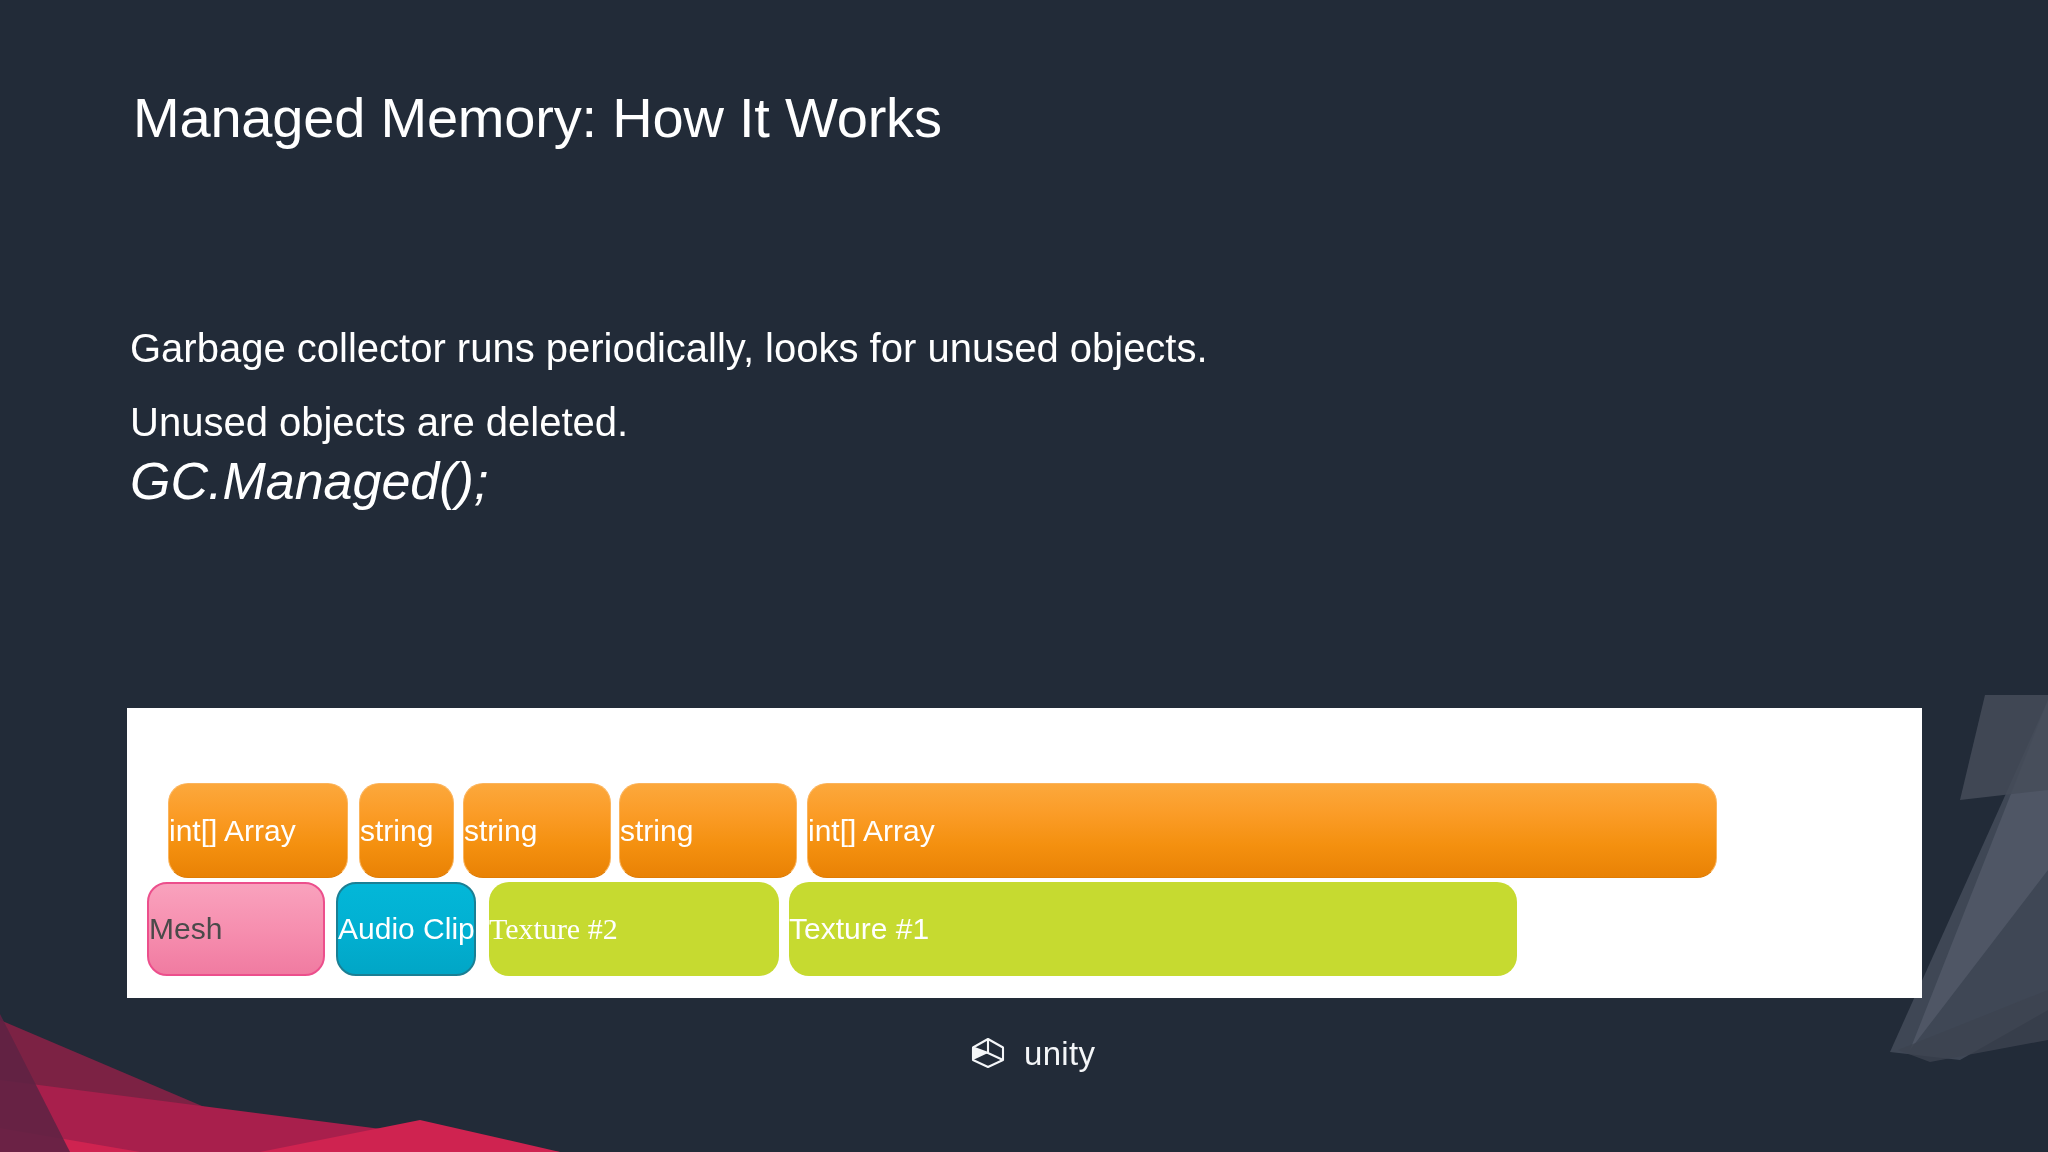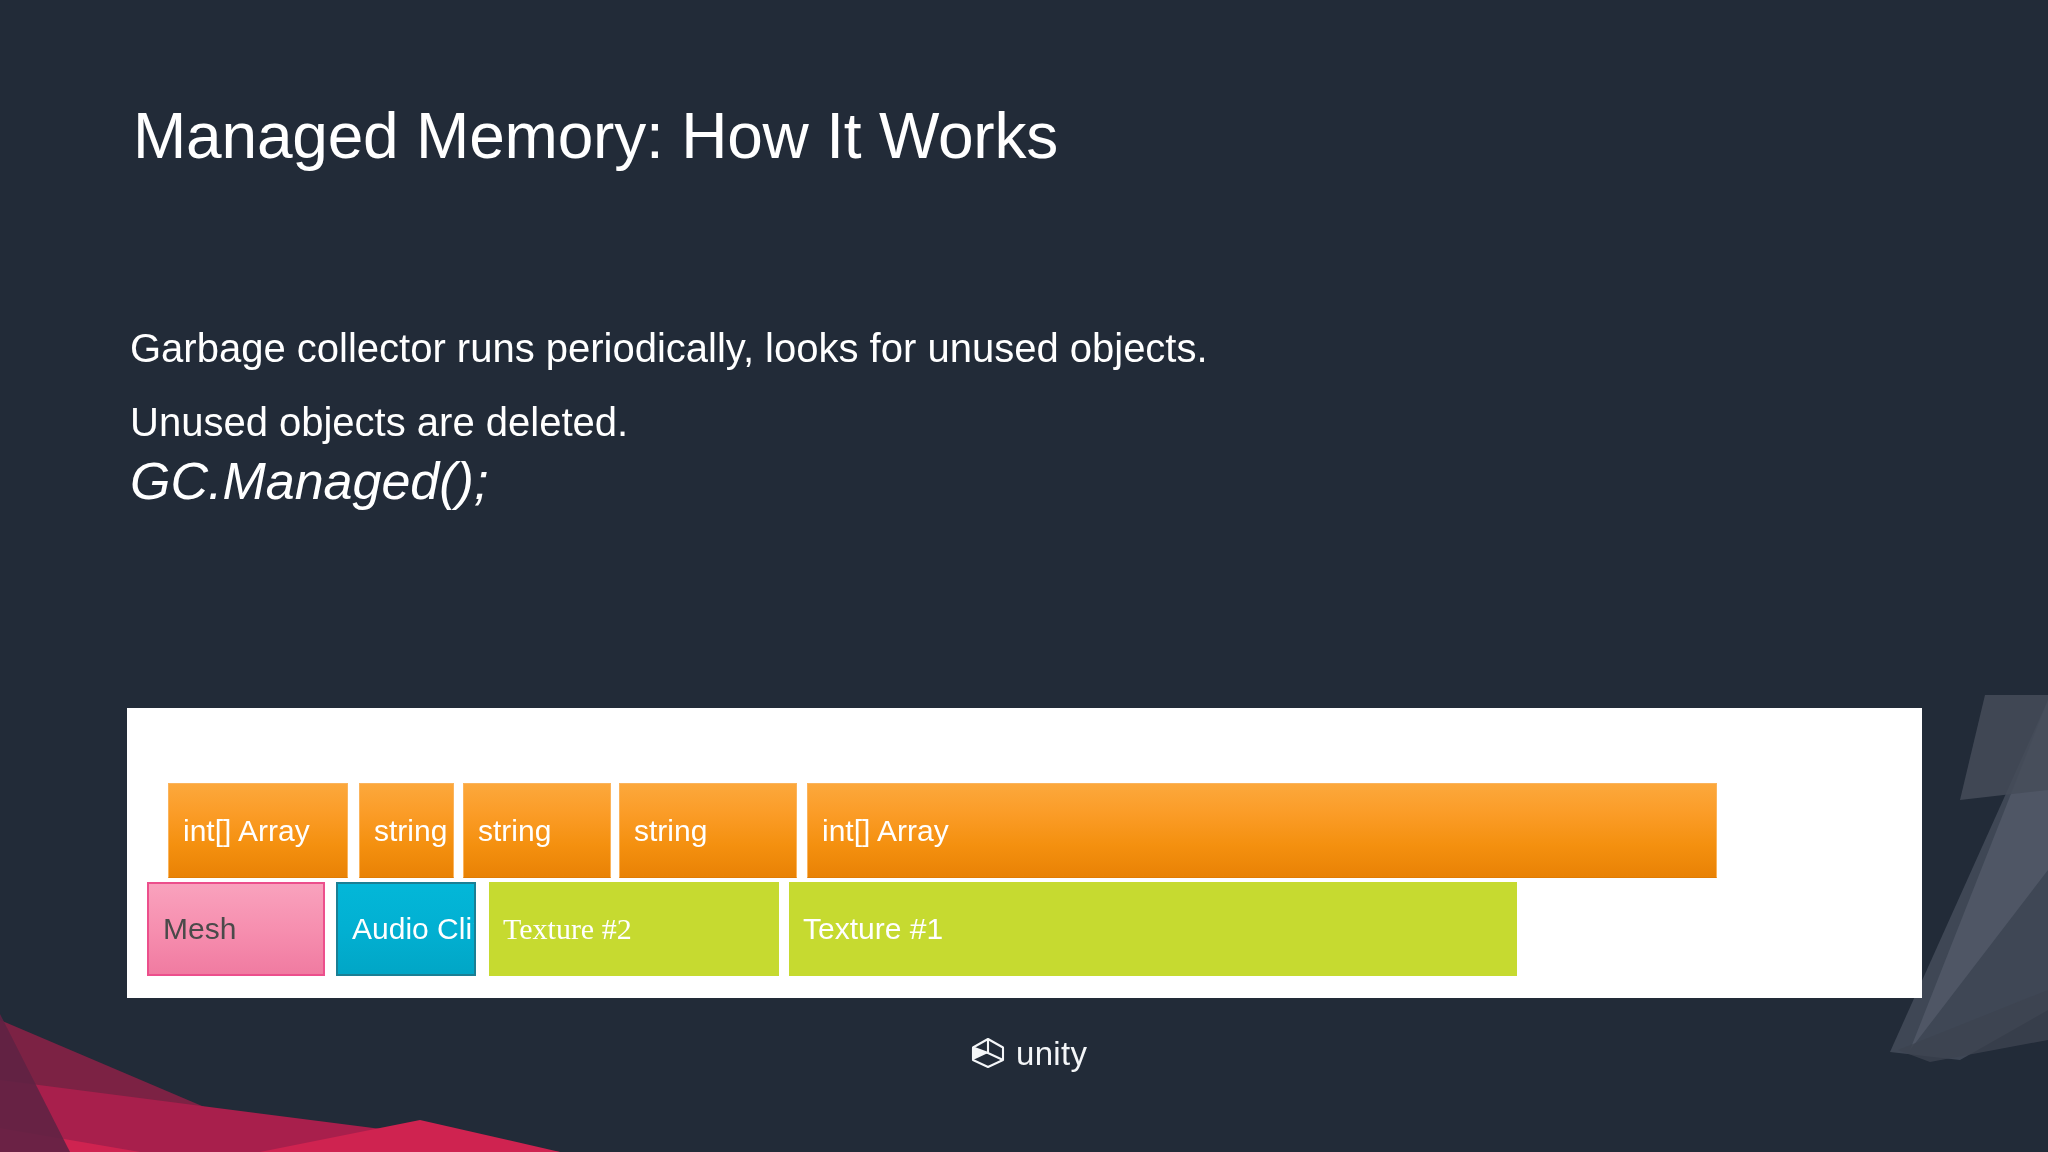--- a/index.html
+++ b/index.html
@@ -30,27 +30,26 @@
     height: 1152px;
     pointer-events: none;
   }
 
   
   #title {
     position: absolute;
     left: 133px;
     top: 88px;
     width: 1500px;
-    font-size: 64px;
+    font-size: 56px;
     line-height: 1.08;
     font-weight: 400;
     color: #ffffff;
     letter-spacing: -0.2px;
     white-space: nowrap;
-    margin-top: 14px;
   }
 
   
   #body-block {
     position: absolute;
     left: 130px;
     top: 322px;
     width: 1680px;
   }
   .para {
@@ -102,26 +101,26 @@
     height: 94px;
     width: 1795px;
   }
 
   .block {
     box-sizing: border-box;
     display: flex;
     align-items: center;
     font-size: 30px;
     color: #ffffff;
-    padding-left: 14px;
     position: absolute;
     top: 0;
     height: 100%;
     overflow: hidden;
     white-space: nowrap;
+    border-radius: 20px;
   }
 
   
   .block.orange {
     background: linear-gradient(180deg, #fca83c 0%, #fb9c27 32%, #f4900f 66%, #e98205 100%);
     border: 1px solid #fbb45c;
     border-bottom-color: #e07c04;
   }
 
   
@@ -141,21 +140,21 @@
     color: #ffffff;
   }
 
   
   #unity-logo {
     position: absolute;
     left: 970px;
     top: 1036px;
     display: flex;
     align-items: center;
-    gap: 10px;
+    gap: 18px;
   }
   #unity-mark { display: block; }
   #unity-word {
     font-size: 33px;
     color: #f4f6f8;
     font-weight: 400;
     letter-spacing: 0.3px;
     line-height: 1;
   }
 </style>

